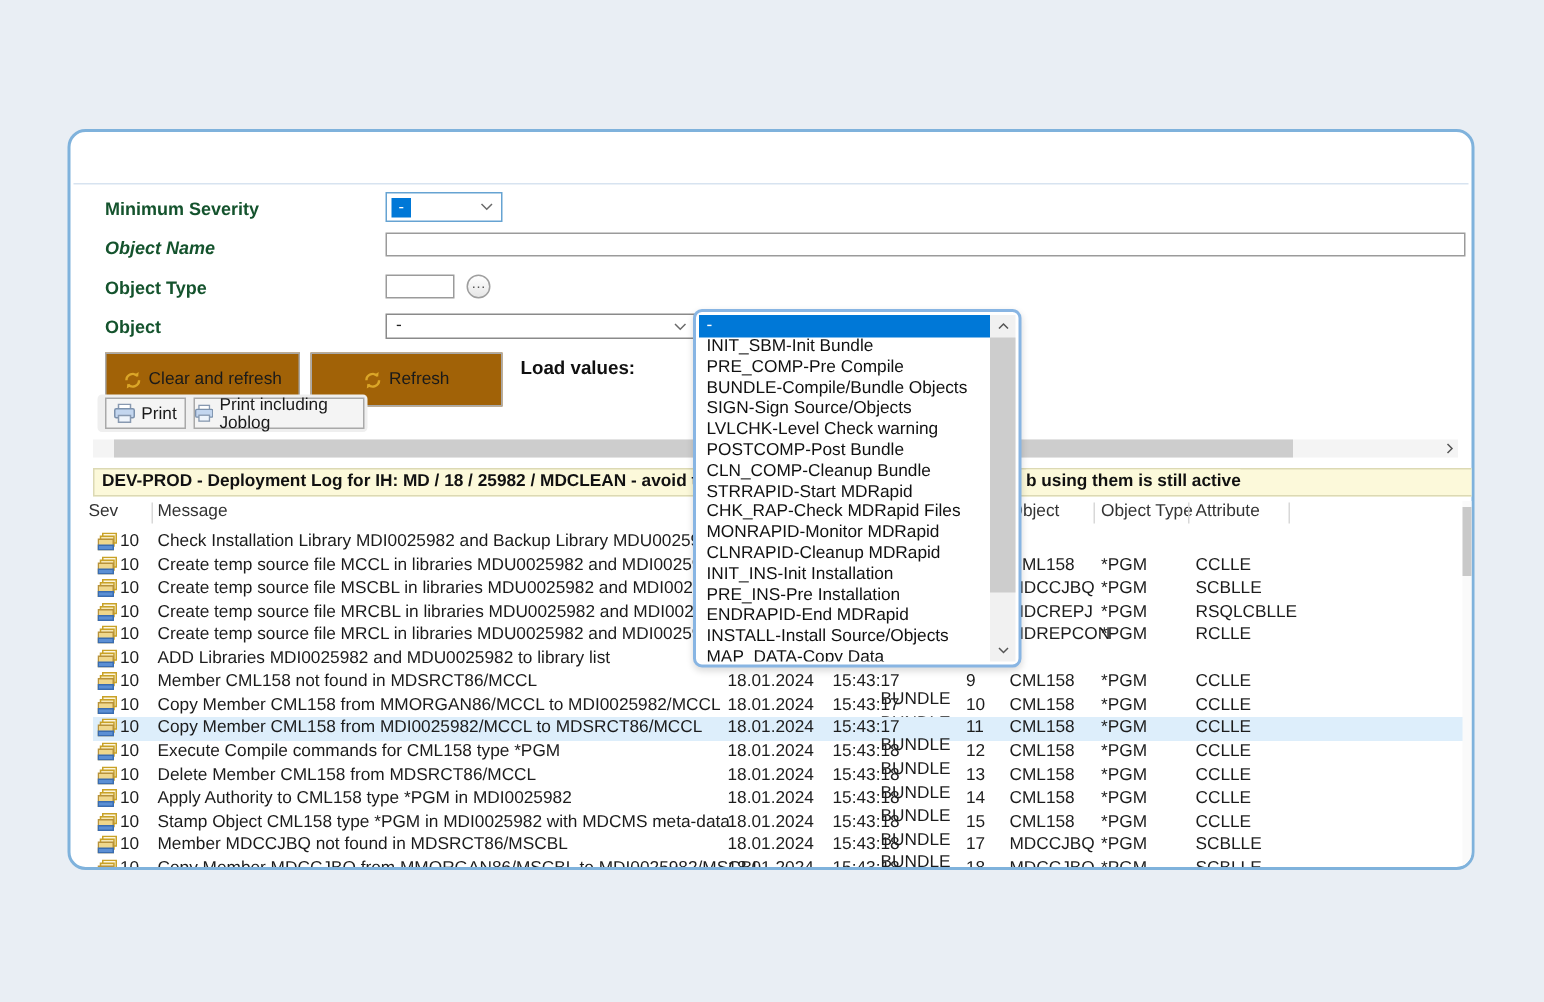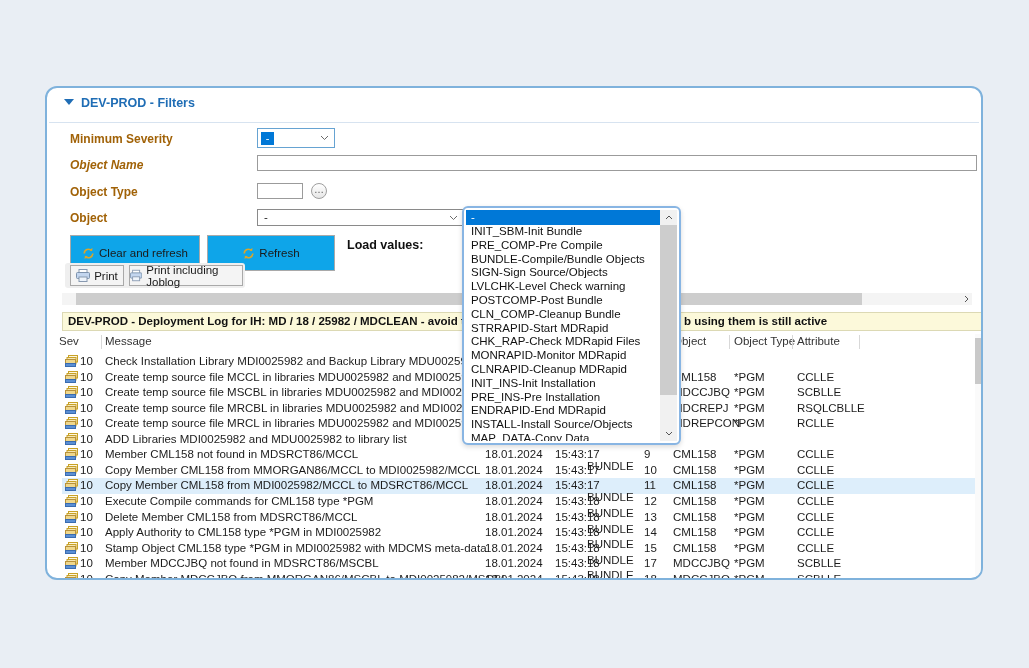--- a/index.html
+++ b/index.html
@@ -9,42 +9,42 @@
 
   
   .panel { position:absolute; left:45px; top:86px; width:938px; height:494px;
            background:#ffffff; border:2px solid #7fb2dc; border-radius:12px; overflow:hidden; }
   .panel-title-row { position:absolute; left:0; top:0; width:100%; height:34px; }
   .panel-title-row .caret { position:absolute; left:17px; top:11px; width:0; height:0;
            border-left:5px solid transparent; border-right:5px solid transparent; border-top:6px solid #1f6db5; }
   .panel-title { position:absolute; left:34px; top:8px; font-size:12.5px; font-weight:bold; color:#1f6db5; }
   .panel-sep { position:absolute; left:2px; right:2px; top:34px; height:1px; background:#d7e3f0; }
 
-  .f-label { position:absolute; left:23px; font-size:12px; font-weight:bold; color:#a16207; }
+  .f-label { position:absolute; left:23px; font-size:12px; font-weight:bold; color:#14532d; }
 
   
   .sel-minsev { position:absolute; left:210px; top:40px; width:78px; height:20px;
                 background:#fff; border:1px solid #66a3d2; }
   .sel-minsev .selbox { position:absolute; left:3px; top:3px; width:13px; height:13px; background:#0078d7;
                 color:#fff; font-size:11px; line-height:12px; text-align:center; }
   .sel-chev { position:absolute; right:5px; top:50%; transform:translateY(-50%); }
 
   .inp { position:absolute; background:#fff; border:1px solid #9b9b9b; font-size:11.5px; padding:0 3px; color:#222; }
   .inp-objname { left:210px; top:67px; width:720px; height:16px; }
   .inp-objtype { left:210px; top:95px; width:46px; height:16px; }
   .btn-ellipsis { position:absolute; left:264px; top:95px; width:16px; height:16px; border-radius:50%;
                   border:1px solid #9e9e9e; background:linear-gradient(#ffffff,#e6e6e6);
                   font-size:10px; line-height:12px; text-align:center; color:#555; cursor:pointer; }
 
   .sel-phase { position:absolute; left:210px; top:121px; width:207px; height:17px;
                background:#fff; border:1px solid #8a8a8a; }
   .sel-phase .val { position:absolute; left:6px; top:1px; font-size:11.5px; color:#222; }
 
   
-  .btn { position:absolute; height:36px; background:#0ea5e9; border:1px solid #a9a9a9;
+  .btn { position:absolute; height:36px; background:#a16207; border:1px solid #a9a9a9;
          font-size:11.5px; color:#1a1a1a; display:flex; align-items:center; justify-content:center; gap:4px; cursor:pointer; }
   .btn-clear { left:23px; top:147px; width:130px; }
   .btn-refresh { left:160px; top:147px; width:128px;text-align:center; }
   .loadvalues { position:absolute; left:300px; top:150px; font-size:12.5px; font-weight:bold; color:#101010; }
 
   .print-group { position:absolute; left:18px; top:175px; width:180px; height:25px; background:#efefef; border-radius:3px; }
   .btn-print { left:23px; top:177px; width:54px; height:21px; background:#f4f4f4; }
   .btn-printjob { left:82px; top:177px; width:114px; height:21px; background:#f4f4f4; }
 
   
@@ -89,24 +89,20 @@
   .popup-sb .sb-up { top:0; } .popup-sb .sb-down { bottom:0; }
   .popup-sb .thumb { position:absolute; left:0; top:15px; width:17px; height:170px; background:#cdcdcd; }
 </style>
 </head>
 <body>
 
 <div class="screen">
 
   <div class="panel">
 
-    <div class="panel-title-row">
-      <div class="caret"></div>
-      <div class="panel-title">DEV-PROD - Filters</div>
-    </div>
     <div class="panel-sep"></div>
 
     <div class="f-label" style="top:44px;">Minimum Severity</div>
     <div class="sel-minsev">
       <div class="selbox">-</div>
       <svg class="sel-chev" width="9" height="6" viewBox="0 0 9 6">
           <path d="M1 1l3.5 3.5L8 1" stroke="#6a6a6a" fill="none"></path>
         </svg>
     </div>
 

